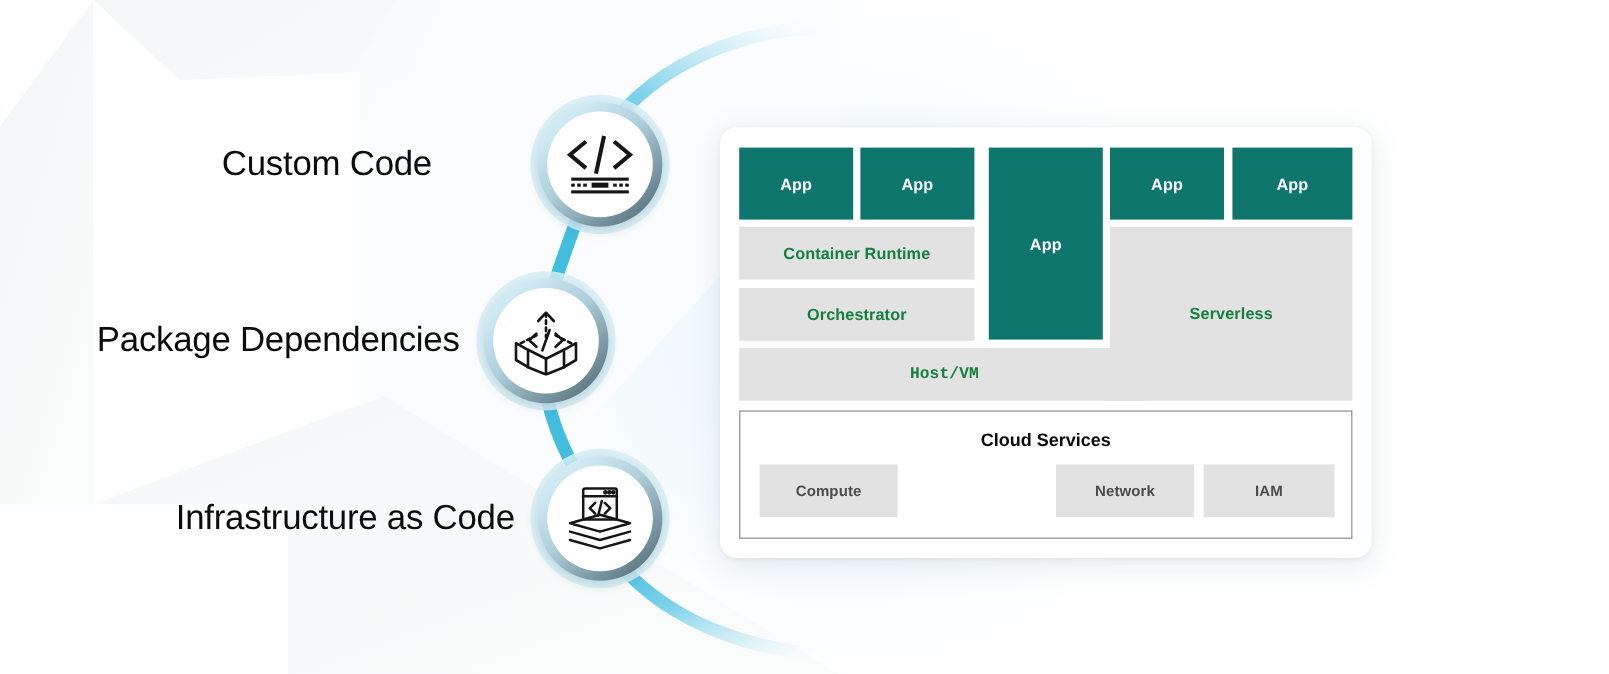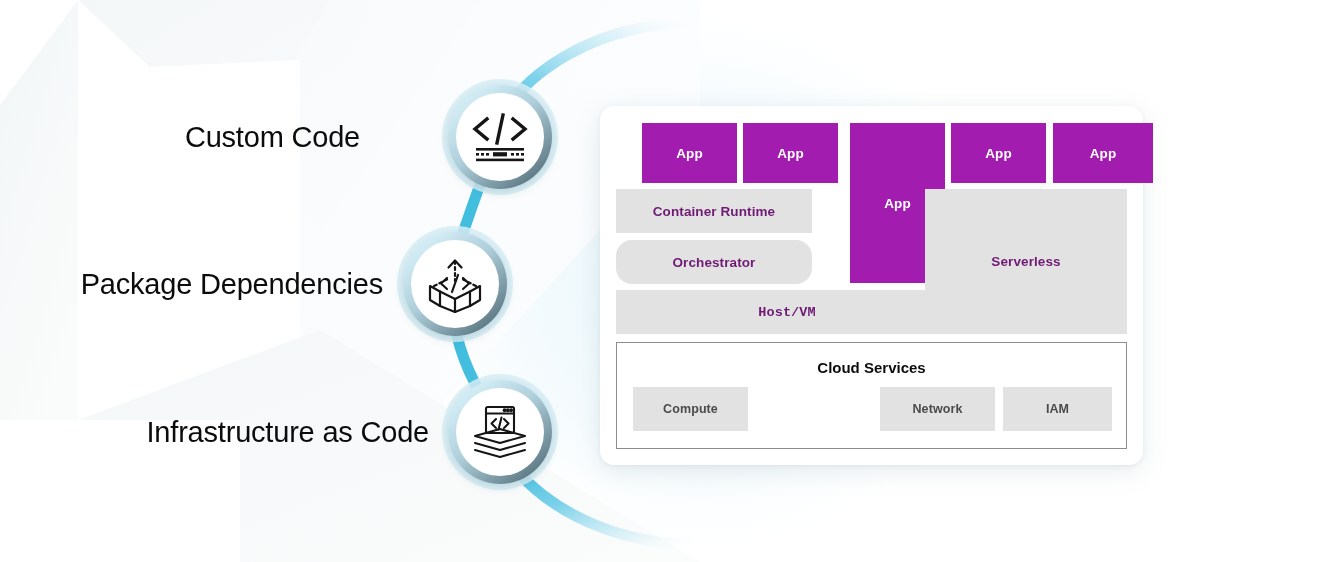--- a/index.html
+++ b/index.html
@@ -102,27 +102,26 @@
     position: absolute;
     display: flex;
     align-items: center;
     justify-content: center;
     box-sizing: border-box;
     font-weight: 700;
     font-size: 13.5px;
     letter-spacing: 0.1px;
   }
   .blk.app {
-    background: #a21caf;
+    background: #0f766e;
     color: #ffffff;
-    margin-left: 26px;
   }
   .blk.gray {
     background: #e2e2e2;
-    color: #701a75;
+    color: #15803d;
   }
   .blk.svc {
     background: #e2e2e2;
     color: #4b4b4b;
     font-size: 12.5px;
     font-weight: 700;
   }
 
   #cloud-box {
     position: absolute;
@@ -302,21 +301,21 @@
 
     <div class="blk app" style="left:16px;  top:17px;  width:95px;  height:60px;">App</div>
     <div class="blk app" style="left:117px; top:17px;  width:95px;  height:60px;">App</div>
 
     <div class="blk app" style="left:224px; top:17px;  width:95px;  height:160px;">App</div>
 
     <div class="blk app" style="left:325px; top:17px;  width:95px;  height:60px;">App</div>
     <div class="blk app" style="left:427px; top:17px;  width:100px; height:60px;">App</div>
 
     <div class="blk gray" style="left:16px; top:83px;  width:196px; height:44px;">Container Runtime</div>
-    <div class="blk gray" style="left:16px; top:134px; width:196px; height:44px;border-radius:16px;">Orchestrator</div>
+    <div class="blk gray" style="left:16px; top:134px; width:196px; height:44px;">Orchestrator</div>
     <div class="blk gray" style="left:16px; top:184px; width:342px; height:44px;font-family:Liberation Mono, monospace;">Host/VM</div>
 
     <div class="blk gray" style="left:325px; top:83px; width:202px; height:145px;">Serverless</div>
 
     <div id="cloud-box">
       <div id="cloud-title">Cloud Services</div>
 
       <div class="blk svc" style="left:16px;  top:44px; width:115px; height:44px;text-align:right;">Compute</div>
       <div class="blk svc" style="left:263px; top:44px; width:115px; height:44px;">Network</div>
       <div class="blk svc" style="left:386px; top:44px; width:109px; height:44px;">IAM</div>

